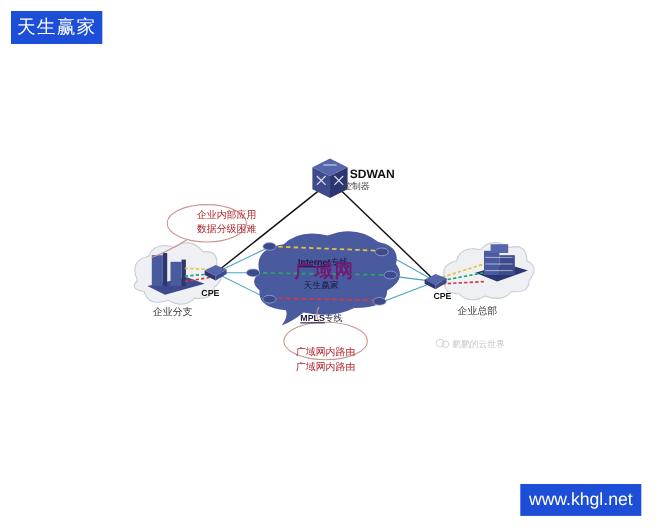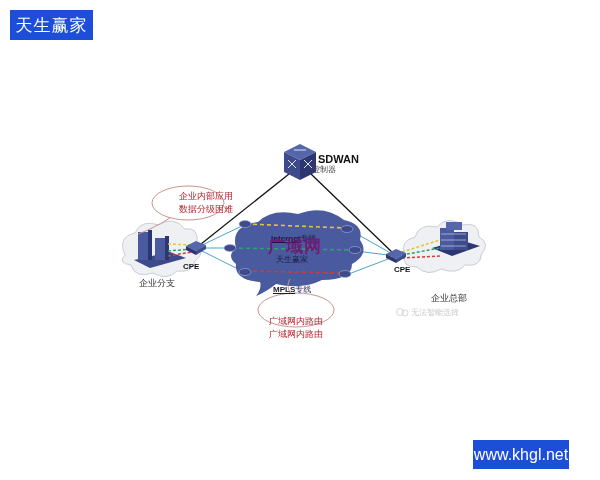--- a/index.html
+++ b/index.html
@@ -1,19 +1,19 @@
 <!DOCTYPE html>
 <html><head>
 <meta charset="utf-8">
 <style>
   html, body { margin: 0; padding: 0; }
   body { width: 600px; height: 480px; background: #ffffff; position: relative; overflow: hidden; font-family: "DejaVu Sans", sans-serif; }
   .wm { position: absolute; background: #1d4ed8; color: #ffffff; }
   .wm-tl { left: 10px; top: 10px; width: 83px; height: 30px; font-size: 17px; line-height: 30px; text-align: center; letter-spacing: 1px; }
-  .wm-br { left: 473px; top: 440px; width: 96px; height: 29px; font-size: 16px; line-height: 29px; text-align: center; font-family: "Liberation Sans", sans-serif; }
+  .wm-br { left: 473px; top: 440px; width: 110px; height: 29px; font-size: 16px; line-height: 29px; text-align: center; font-family: "Liberation Sans", sans-serif; }
   svg { position: absolute; left: 0; top: 0; }
   .lbl { position: absolute; white-space: nowrap; }
   .cpe { font-family: "Liberation Sans", sans-serif; font-weight: bold; font-size: 8px; color: #111; }
   .site { font-family: "DejaVu Serif", serif; font-size: 9px; color: #333; }
   .sdwan-en { font-family: "Liberation Sans", sans-serif; font-weight: bold; font-size: 11px; color: #111; }
   .sdwan-cn { font-family: "DejaVu Serif", serif; font-size: 8px; color: #444; }
   .bubble-text { font-family: "DejaVu Serif", serif; font-size: 9px; color: #b0222a; line-height: 13px; text-align: center; }
   .wan-title { font-family: "DejaVu Sans", sans-serif; font-weight: bold; font-size: 17px; color: #701a75; letter-spacing: 1px; text-align: right; }
   .link-lbl { font-family: "Liberation Sans", sans-serif; font-weight: bold; font-size: 8px; color: #1a1a40; text-decoration: underline; }
   .link-lbl-cn { font-family: Liberation Mono, monospace; font-size: 8px; color: #1a1a40; }
@@ -138,17 +138,17 @@
 </div>
 <div class="lbl wan-title" style="left:268px; top:235px;">广域网</div>
 <div class="lbl link-lbl-cn" style="left:276px; top:254px;">天生赢家</div>
 <div class="lbl" style="left:273px; top:277px;">
   <span class="link-lbl">MPLS</span><span class="link-lbl-cn">专线</span>
 </div>
 
 <div class="lbl cpe" style="left:183px; top:262px;">CPE</div>
 <div class="lbl site" style="left:139px; top:277px;">企业分支</div>
 <div class="lbl cpe" style="left:394px; top:265px;">CPE</div>
-<div class="lbl site" style="left:416px; top:292px;margin-left:15px;">企业总部</div>
+<div class="lbl site" style="left:416px; top:276px;">企业总部</div>
 
-<div class="lbl credit" style="left:411px; top:307px;">无法智能选择</div>
+<div class="lbl credit" style="left:411px; top:307px;">鹏鹏的云世界</div>
 
 <div class="wm wm-br">www.khgl.net</div>
 
 </body></html>

